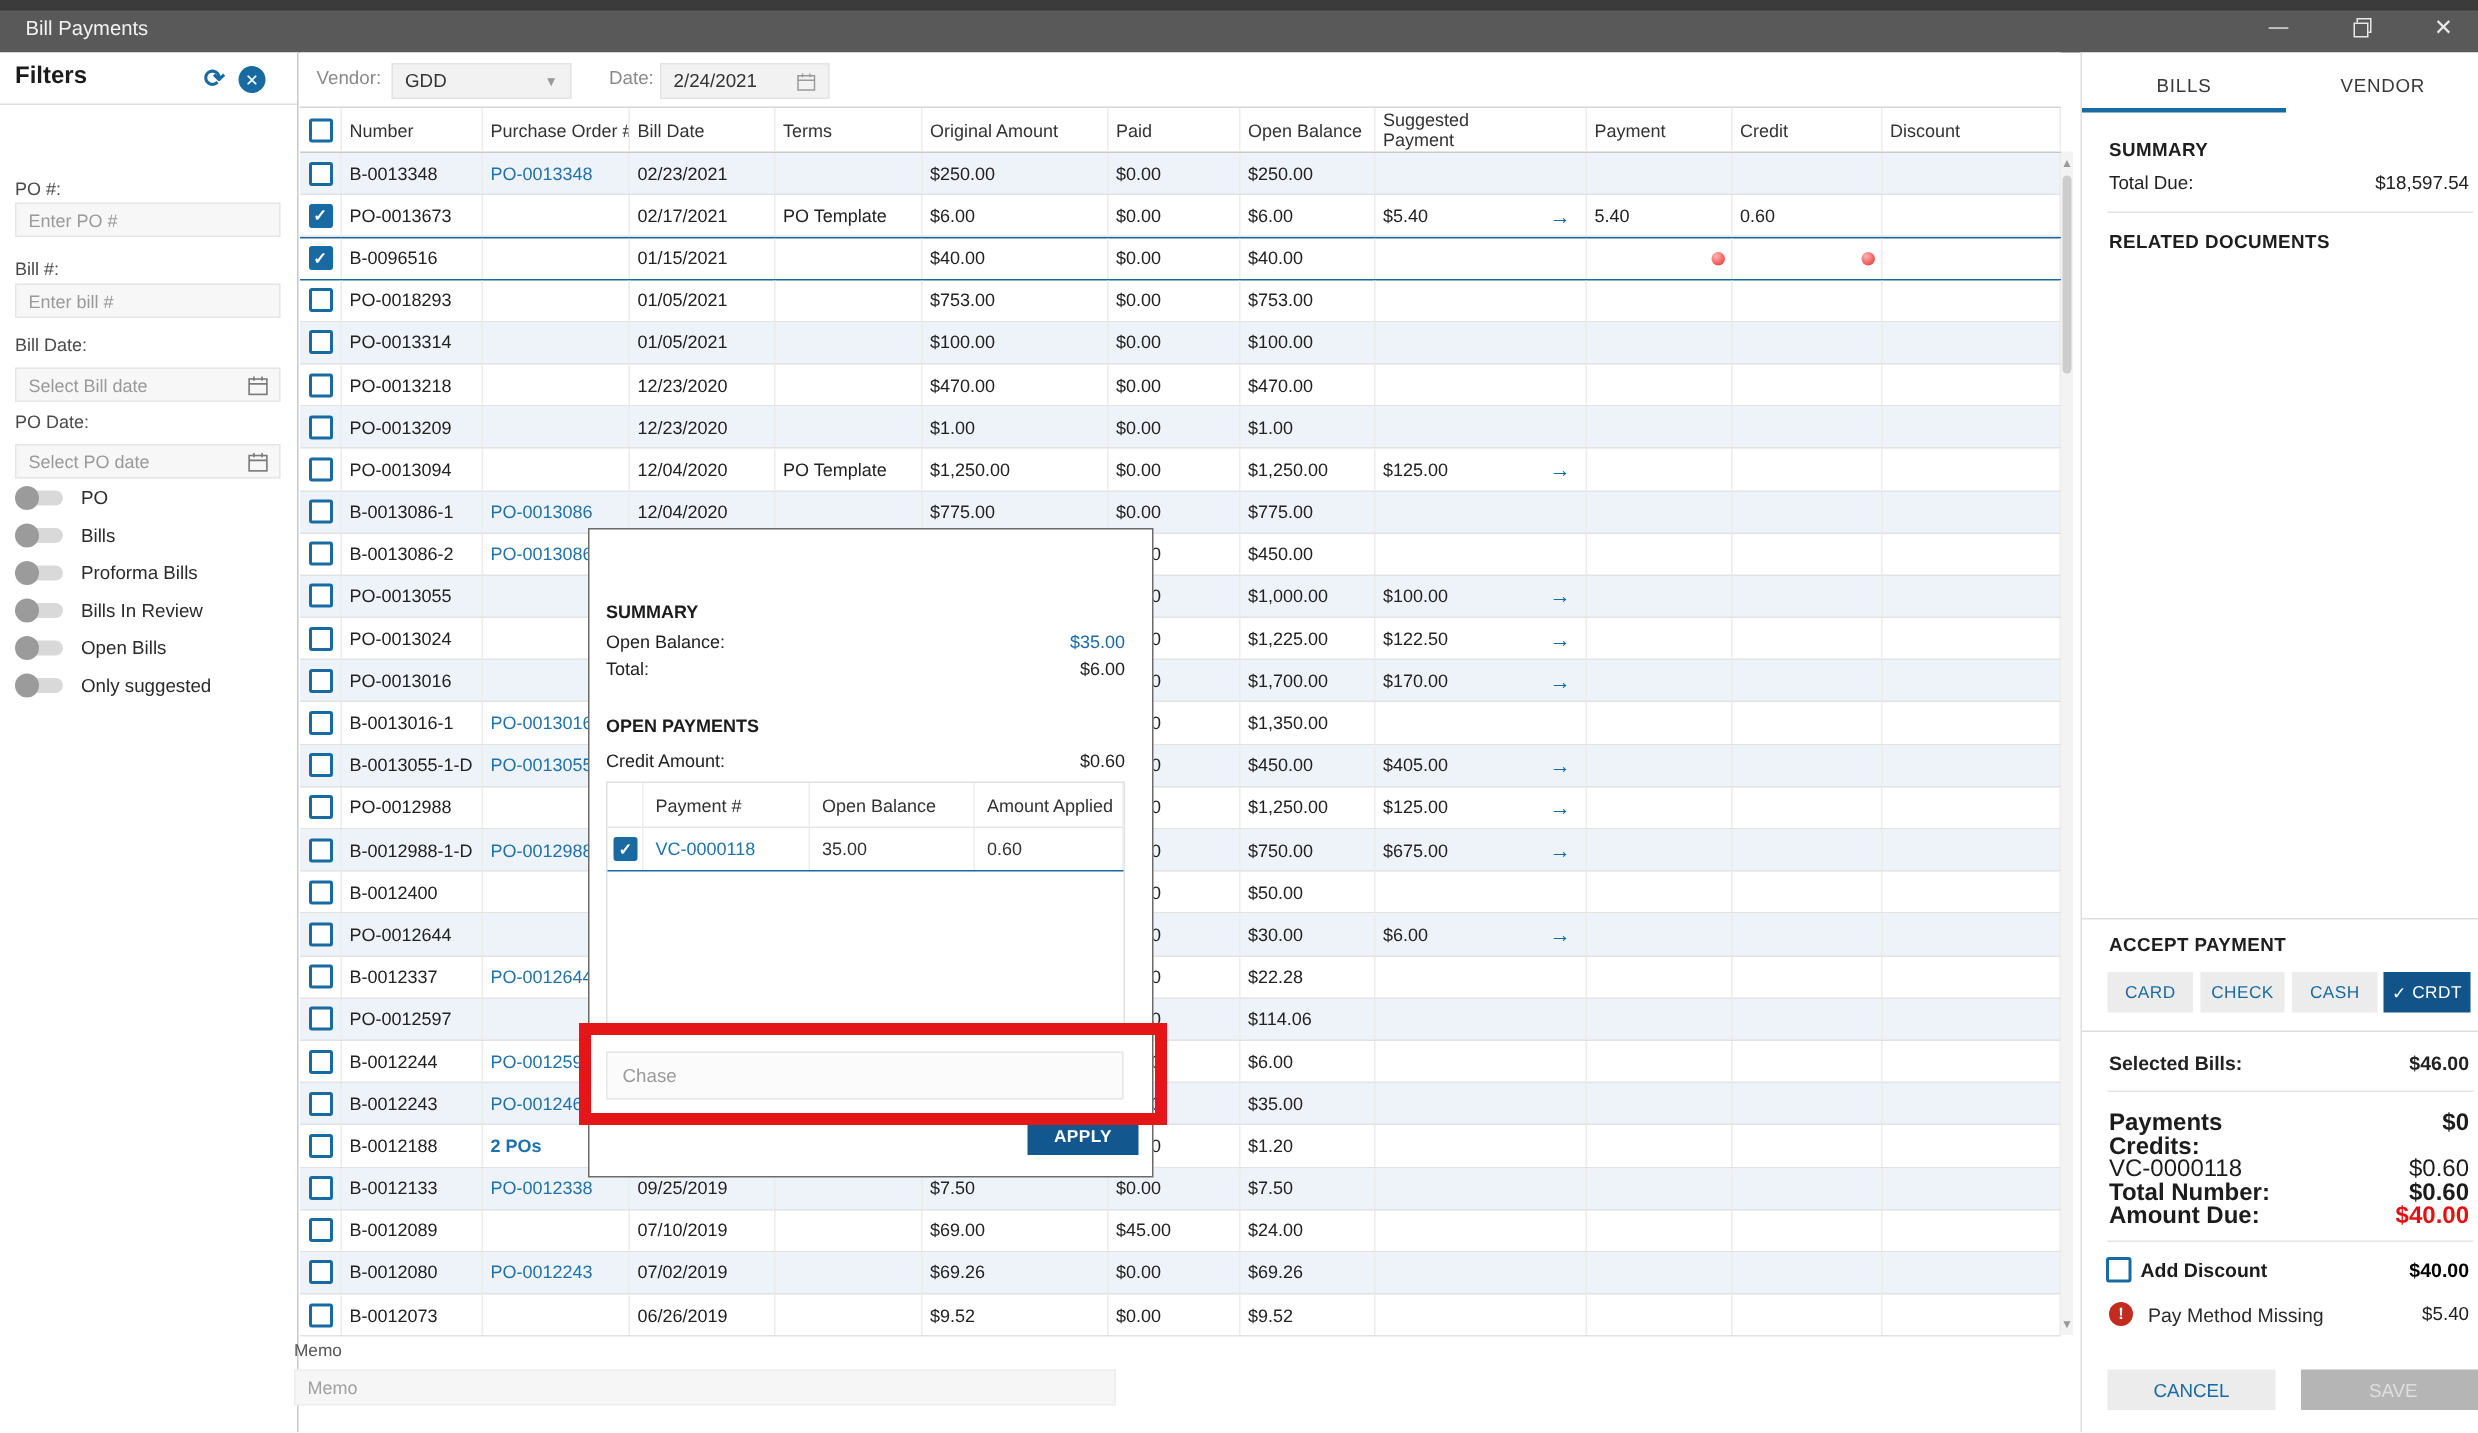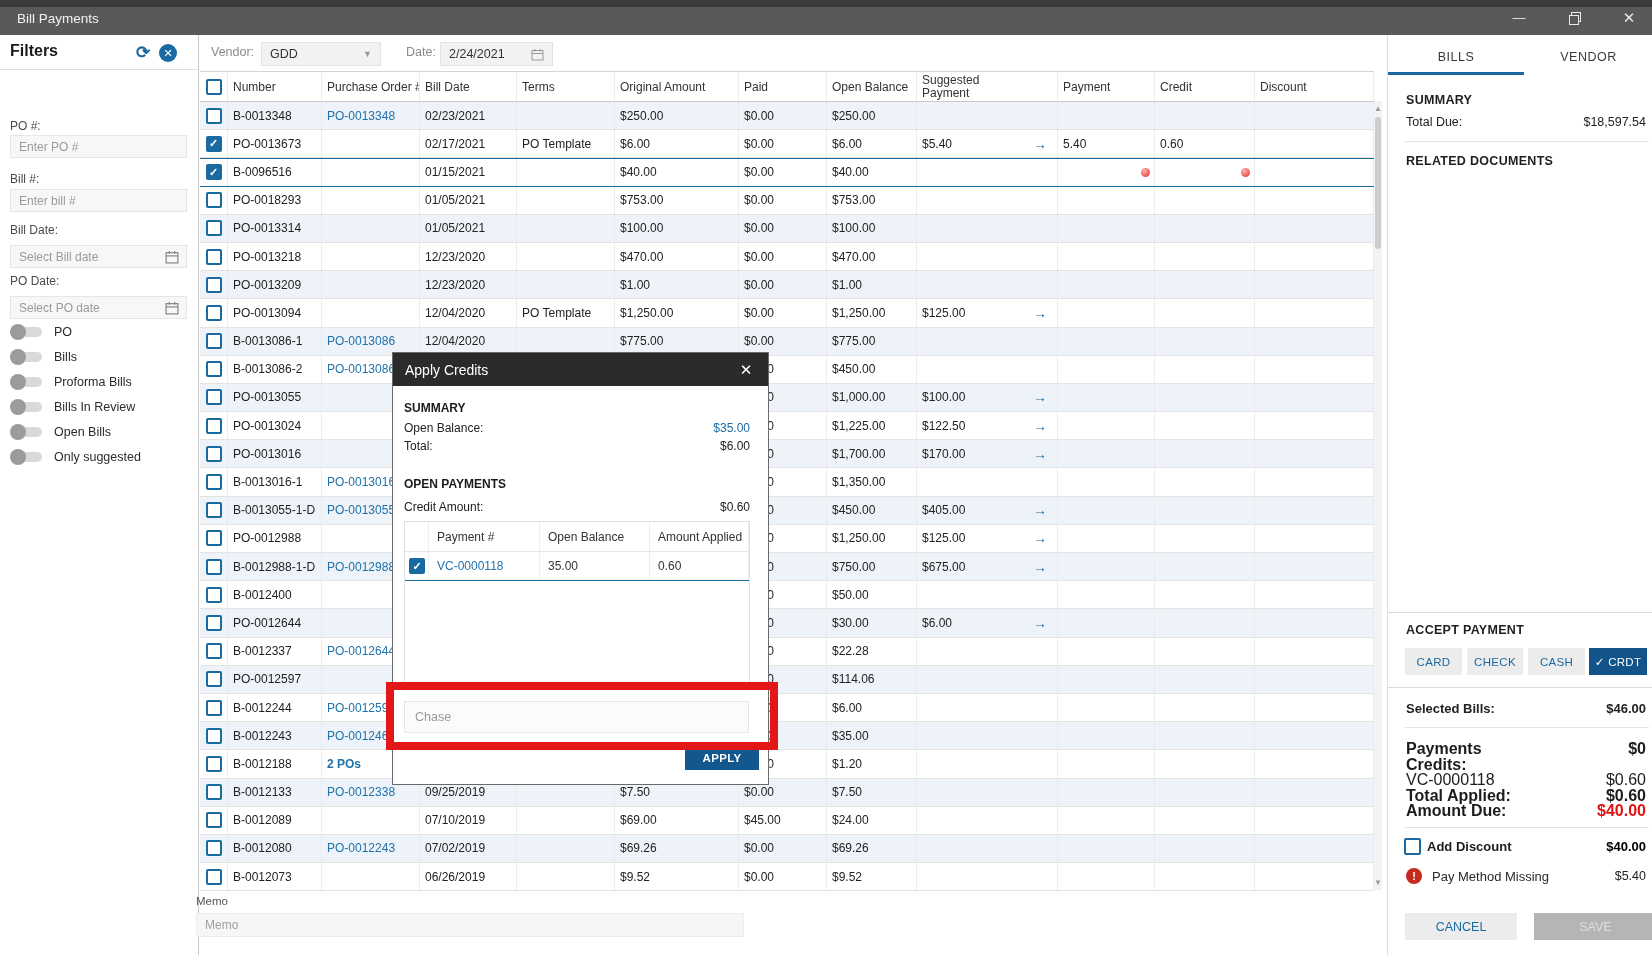--- a/index.html
+++ b/index.html
@@ -883,21 +883,21 @@
         </div>
         <div class="rp-line bold">
           <span>Credits:</span>
           <span class="v"></span>
         </div>
         <div class="rp-line">
           <span>VC-0000118</span>
           <span class="v">$0.60</span>
         </div>
         <div class="rp-line bold">
-          <span>Total Applied:</span>
+          <span>Total Number:</span>
           <span class="v">$0.60</span>
         </div>
         <div class="rp-line bold">
           <span>Amount Due:</span>
           <span class="v red">$40.00</span>
         </div>
       </div>
     <div class="rp-div" style="top:792px;"></div>
 
     <div class="adddisc-row">
@@ -910,23 +910,20 @@
       <span class="err-ic">!</span>
       <span class="lbl">Pay Method Missing</span>
       <span class="v">$5.40</span>
     </div>
 
     <div class="rp-btn cancel">CANCEL</div>
     <div class="rp-btn save">SAVE</div>
   </div>
 
   <div class="modal">
-    <div class="modal-title">
-      <span>Apply Credits</span>
-    </div>
     <div class="modal-x">✕</div>
 
     <div class="m-h" style="top:48px;">SUMMARY</div>
     <div class="m-row" style="top:68px;">
       <span>Open Balance:</span>
       <span class="v blue">$35.00</span>
     </div>
     <div class="m-row" style="top:86px;">
       <span>Total:</span>
       <span class="v">$6.00</span>

